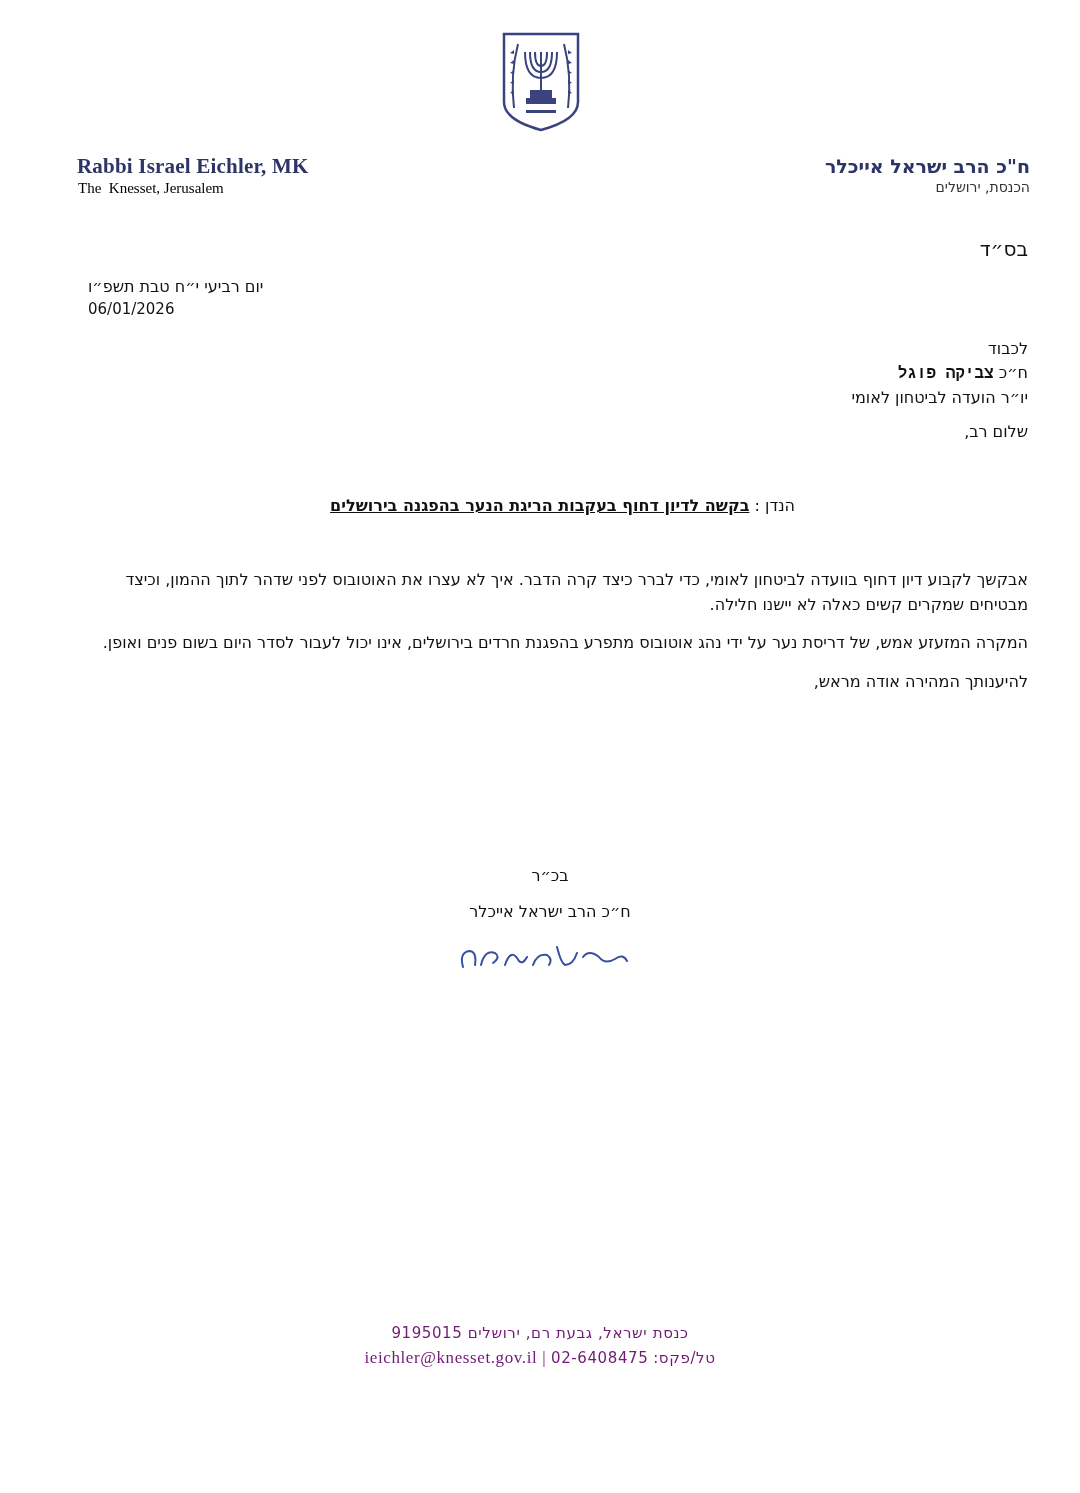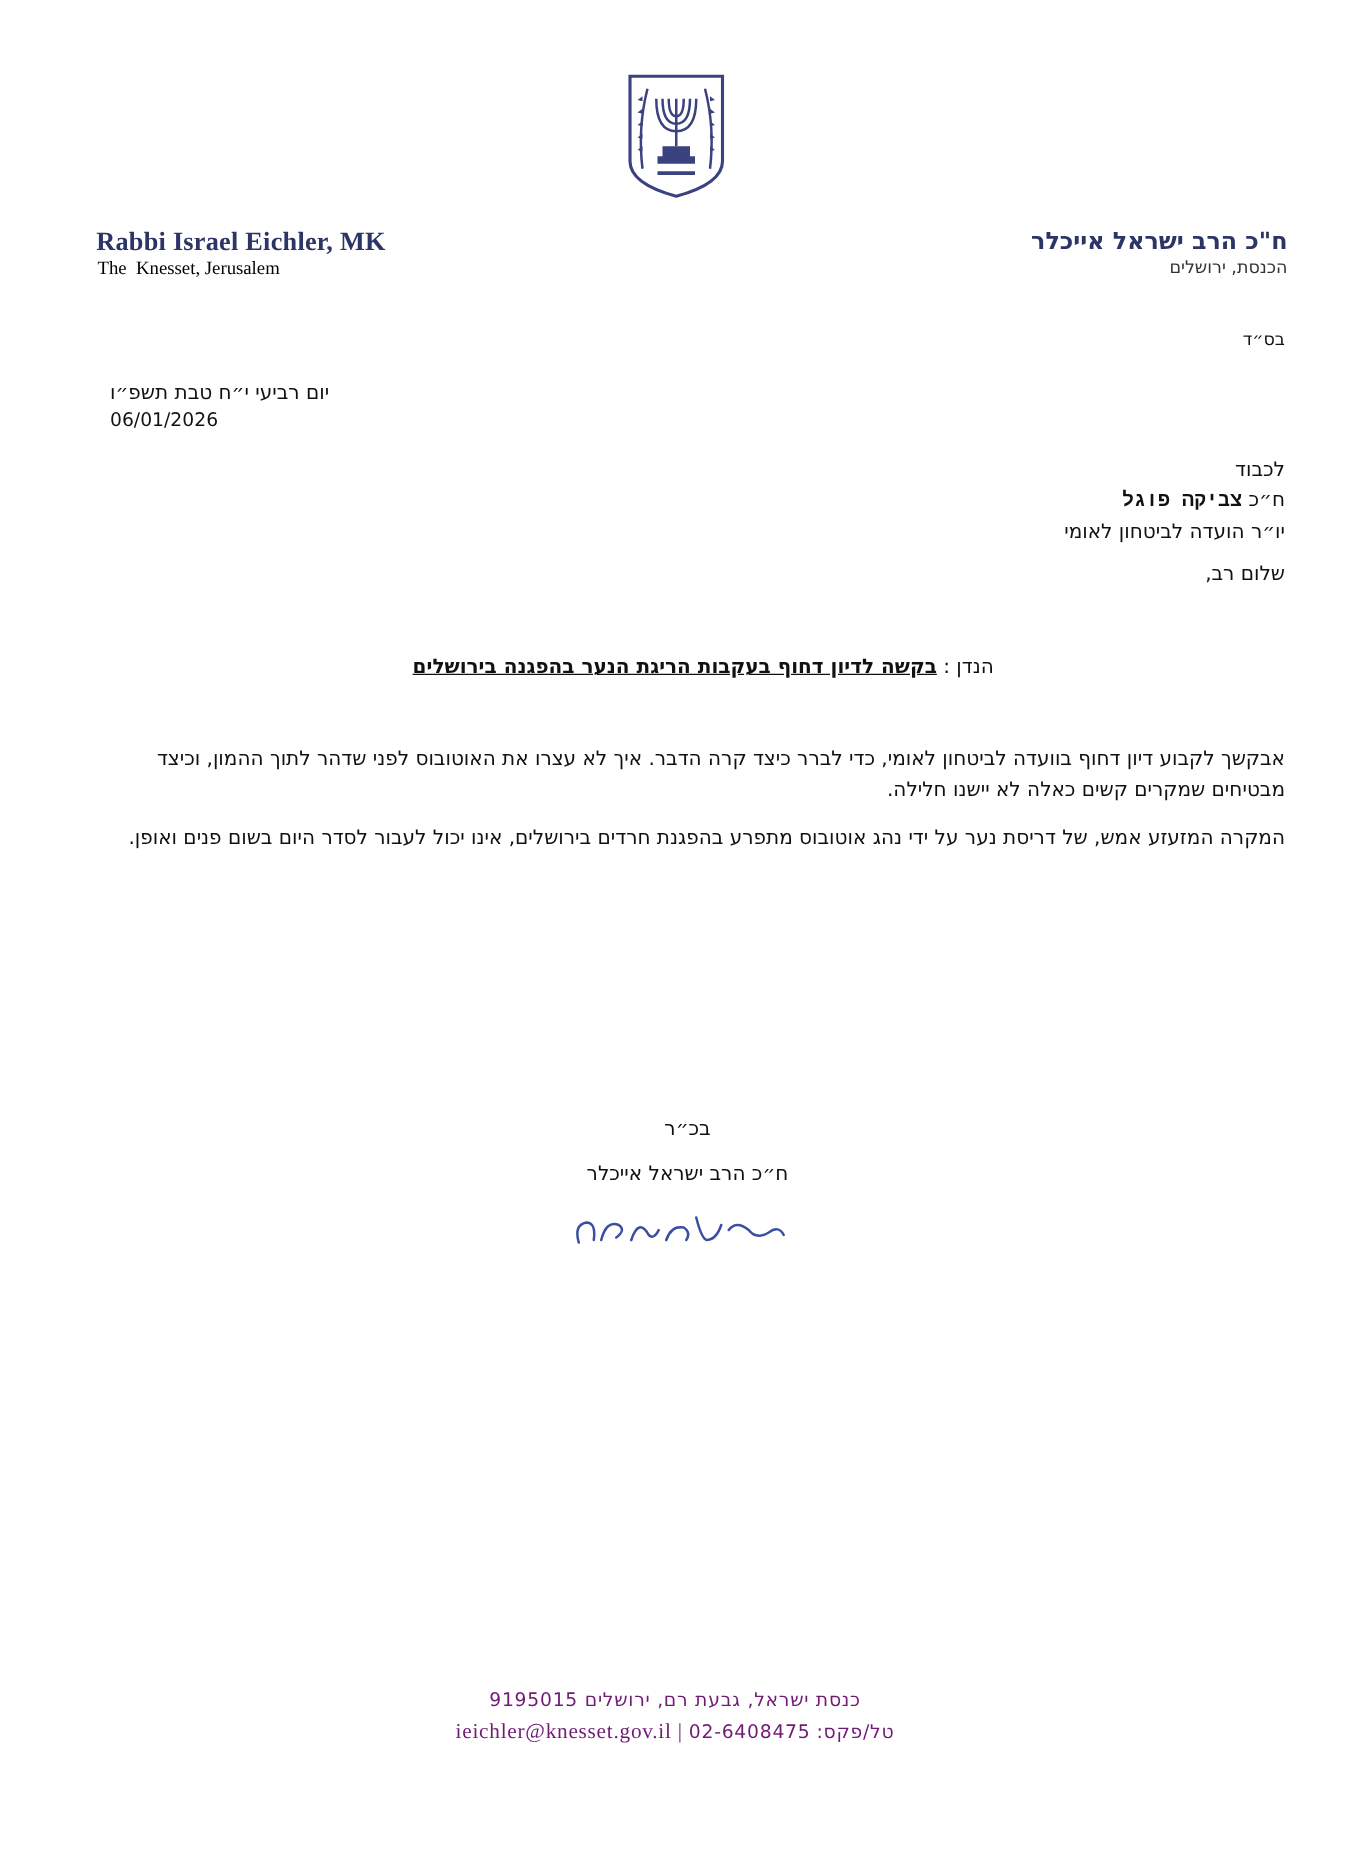--- a/index.html
+++ b/index.html
@@ -1,41 +1,41 @@
 <!DOCTYPE html>
 <html><head>
   <meta charset="utf-8">
   <style>
     html, body { margin: 0; padding: 0; background: #ffffff; }
     body {
       width: 1080px; height: 1493px; position: relative; overflow: hidden;
       font-family: "DejaVu Sans", sans-serif; color: #111;
     }
-    .abs { position: absolute; margin-top: 27px; }
+    .abs { position: absolute; }
     .emblem { left: 500px; top: 30px; width: 82px; height: 102px; }
     .en-name {
       left: 77px; top: 154px;
       font-family: "Liberation Serif", serif; font-weight: bold;
       font-size: 21px; color: #2d3466; letter-spacing: 0.2px;
     }
     .en-sub {
       left: 78px; top: 180px;
       font-family: "Liberation Serif", serif; font-size: 15px; color: #000000;
     }
     .he-name {
       right: 50px; top: 155px; direction: rtl;
       font-family: "DejaVu Sans", sans-serif; font-weight: bold;
       font-size: 19px; color: #2d3466;
     }
     .he-sub {
       right: 50px; top: 179px; direction: rtl;
       font-size: 14px; color: #333;
     }
     .rtl { direction: rtl; text-align: right; }
-    .bsd { right: 52px; top: 237px; font-size: 14px; }
+    .bsd { right: 52px; top: 237px; font-size: 20px; }
     .date-heb { left: 88px; top: 277px; font-size: 16px; direction: rtl; }
     .date-greg { left: 88px; top: 300px; font-size: 15px; }
     .addr { right: 52px; top: 337px; font-size: 16px; line-height: 24px; }
     .addr b { font-weight: bold; font-family: Liberation Mono, monospace; }
     .greet { right: 52px; top: 422px; font-size: 16px; }
     .subject { right: 285px; top: 496px; font-size: 16px; direction: rtl; white-space: nowrap; }
     .subject .u { font-weight: bold; text-decoration: underline; }
     .body {
       left: 80px; right: 52px; top: 568px;
       font-size: 16px; line-height: 24.5px;
@@ -99,20 +99,21 @@
 <div class="abs greet rtl">שלום רב,</div>
 
 <div class="abs subject">
   <span>הנדן :</span>
   <span class="u">בקשה לדיון דחוף בעקבות הריגת הנער בהפגנה בירושלים</span>
 </div>
 
 <div class="abs body rtl">
   <p>אבקשך לקבוע דיון דחוף בוועדה לביטחון לאומי, כדי לברר כיצד קרה הדבר. איך לא עצרו את האוטובוס לפני שדהר לתוך ההמון, וכיצד מבטיחים שמקרים קשים כאלה לא יישנו חלילה.</p>
   <p>המקרה המזעזע אמש, של דריסת נער על ידי נהג אוטובוס מתפרע בהפגנת חרדים בירושלים, אינו יכול לעבור לסדר היום בשום פנים ואופן.</p>
+  <p>להיענותך המהירה אודה מראש,</p>
 </div>
 
 <div class="abs sign sig1">בכ״ר</div>
 <div class="abs sign sig2">ח״כ הרב ישראל אייכלר</div>
 <div class="abs signature">
   <svg width="180" height="40" viewBox="0 0 180 40">
     <path d="M8 32 Q4 18 14 16 Q22 16 20 30 M26 30 Q30 14 40 18 Q46 22 38 28 M50 30 Q56 12 64 26 Q68 30 72 22 M78 30 Q82 18 92 20 Q98 24 94 30 M102 12 Q106 28 110 30 Q118 30 122 18 M128 22 Q134 14 144 22 Q150 30 160 24 Q168 18 172 26" fill="none" stroke="#3a4fa0" stroke-width="2" stroke-linecap="round"></path>
   </svg>
 </div>
 

